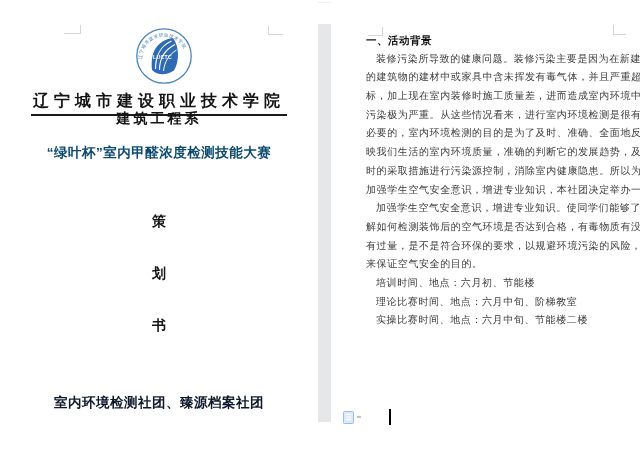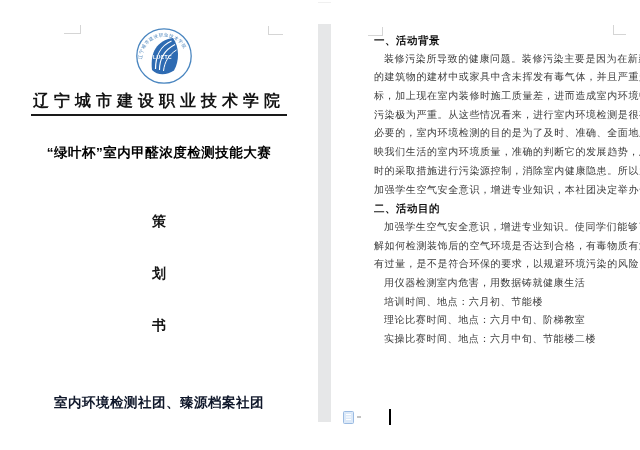--- a/index.html
+++ b/index.html
@@ -22,27 +22,27 @@
   .m-p1-tr{left:268px;top:26px;width:14px;height:8px;}
   .m-p2-tl{left:37px;top:27px;width:14px;height:8px;}
   .m-p2-tr{left:282px;top:25px;width:12px;height:9px;}
 
   
   .pl-center{position:absolute;left:16px;width:286px;text-align:center;}
   .logo-wrap{position:absolute;left:135px;top:27px;width:58px;height:58px;}
   .univ{top:91px;font-size:16px;font-weight:bold;letter-spacing:5px;color:#141414;white-space:nowrap;}
   .univ span{display:inline-block;border-bottom:2px solid #1a1a1a;padding:0 2px 2px 2px;}
   .dept{top:110px;font-size:14px;font-weight:bold;letter-spacing:3px;color:#141414;}
-  .comp{top:144px;font-size:13.5px;font-weight:bold;letter-spacing:0.5px;color:#000000;white-space:nowrap;}
+  .comp{top:144px;font-size:13.5px;font-weight:bold;letter-spacing:0.5px;color:#0c4a6e;white-space:nowrap;}
   .vt{position:absolute;left:16px;width:286px;text-align:center;font-size:14px;font-weight:bold;color:#141414;}
   .vt1{top:213px;} .vt2{top:265px;} .vt3{top:317px;}
   .orgs{top:394px;font-size:13.5px;font-weight:bold;letter-spacing:0.5px;color:#0f172a;white-space:nowrap;}
 
   
-  .doc-flow{position:absolute;left:43px;top:31px;width:260px;}
+  .doc-flow{position:absolute;left:35px;top:31px;width:260px;}
   .row{height:18.7px;line-height:18.7px;white-space:nowrap;}
   .row.heading{font-size:10.5px;font-weight:bold;letter-spacing:0.5px;color:#111111;}
   .row.body{font-size:10px;letter-spacing:0.6px;color:#3b3b3b;}
   .row.ind{text-indent:10px;}
 
   
   .caret{position:absolute;left:58px;top:409px;width:1.5px;height:16px;background:#000;}
   .paste-btn{position:absolute;left:12px;top:411px;width:22px;height:12px;cursor:pointer;}
   .paste-page{position:absolute;left:0;top:0;width:9px;height:11px;background:#dce9f8;border:1px solid #9bbbe2;border-radius:1.5px;}
   .paste-page:before{content:"";position:absolute;left:1.5px;top:2px;width:5px;height:1px;background:#ffffff;box-shadow:0 2.5px 0 #ffffff,0 5px 0 #ffffff;}
@@ -76,20 +76,21 @@
         <path d="M 24.5 43 C 24.5 32 29.5 23 40 17.5" stroke="#ffffff" stroke-width="1.1" fill="none"></path>
         <path d="M 28.5 44 C 29.5 35 33.5 28 41.5 23" stroke="#ffffff" stroke-width="1" fill="none"></path>
         <text x="27.5" y="31.5" font-size="5" font-weight="bold" fill="#ffffff" text-anchor="middle" letter-spacing="0.4">LUCTC</text>
       </svg>
     </div>
 
     <div class="pl-center univ">
       <span>辽宁城市建设职业技术学院</span>
     </div>
 
+    <div class="pl-center dept">建筑工程系</div>
 
     <div class="pl-center comp">“绿叶杯”室内甲醛浓度检测技能大赛</div>
 
     <div class="vt vt1">策</div>
     <div class="vt vt2">划</div>
     <div class="vt vt3">书</div>
 
     <div class="pl-center orgs">室内环境检测社团、臻源档案社团</div>
   </section>
 
@@ -103,25 +104,24 @@
     <div class="doc-flow" id="doc-flow">
         <div class="row heading">一、活动背景</div>
         <div class="row body ind">装修污染所导致的健康问题。装修污染主要是因为在新建</div>
         <div class="row body">的建筑物的建材中或家具中含未挥发有毒气体，并且严重超</div>
         <div class="row body">标，加上现在室内装修时施工质量差，进而造成室内环境中</div>
         <div class="row body">污染极为严重。从这些情况看来，进行室内环境检测是很有</div>
         <div class="row body">必要的，室内环境检测的目的是为了及时、准确、全面地反</div>
         <div class="row body">映我们生活的室内环境质量，准确的判断它的发展趋势，及</div>
         <div class="row body">时的采取措施进行污染源控制，消除室内健康隐患。所以为</div>
         <div class="row body">加强学生空气安全意识，增进专业知识，本社团决定举办一</div>
-        <div class="row heading">二、活动目的</div>
         <div class="row body ind">加强学生空气安全意识，增进专业知识。使同学们能够了</div>
         <div class="row body">解如何检测装饰后的空气环境是否达到合格，有毒物质有没</div>
         <div class="row body">有过量，是不是符合环保的要求，以规避环境污染的风险，</div>
-        <div class="row body ind">用仪器检测室内危害，用数据铸就健康生活</div>
+        <div class="row body">来保证空气安全的目的。</div>
         <div class="row body ind">培训时间、地点：六月初、节能楼</div>
         <div class="row body ind">理论比赛时间、地点：六月中旬、阶梯教室</div>
         <div class="row body ind">实操比赛时间、地点：六月中旬、节能楼二楼</div>
       </div>
 
     <div class="paste-btn">
       <span class="paste-page"></span>
       <span class="paste-caret"></span>
     </div>
 

